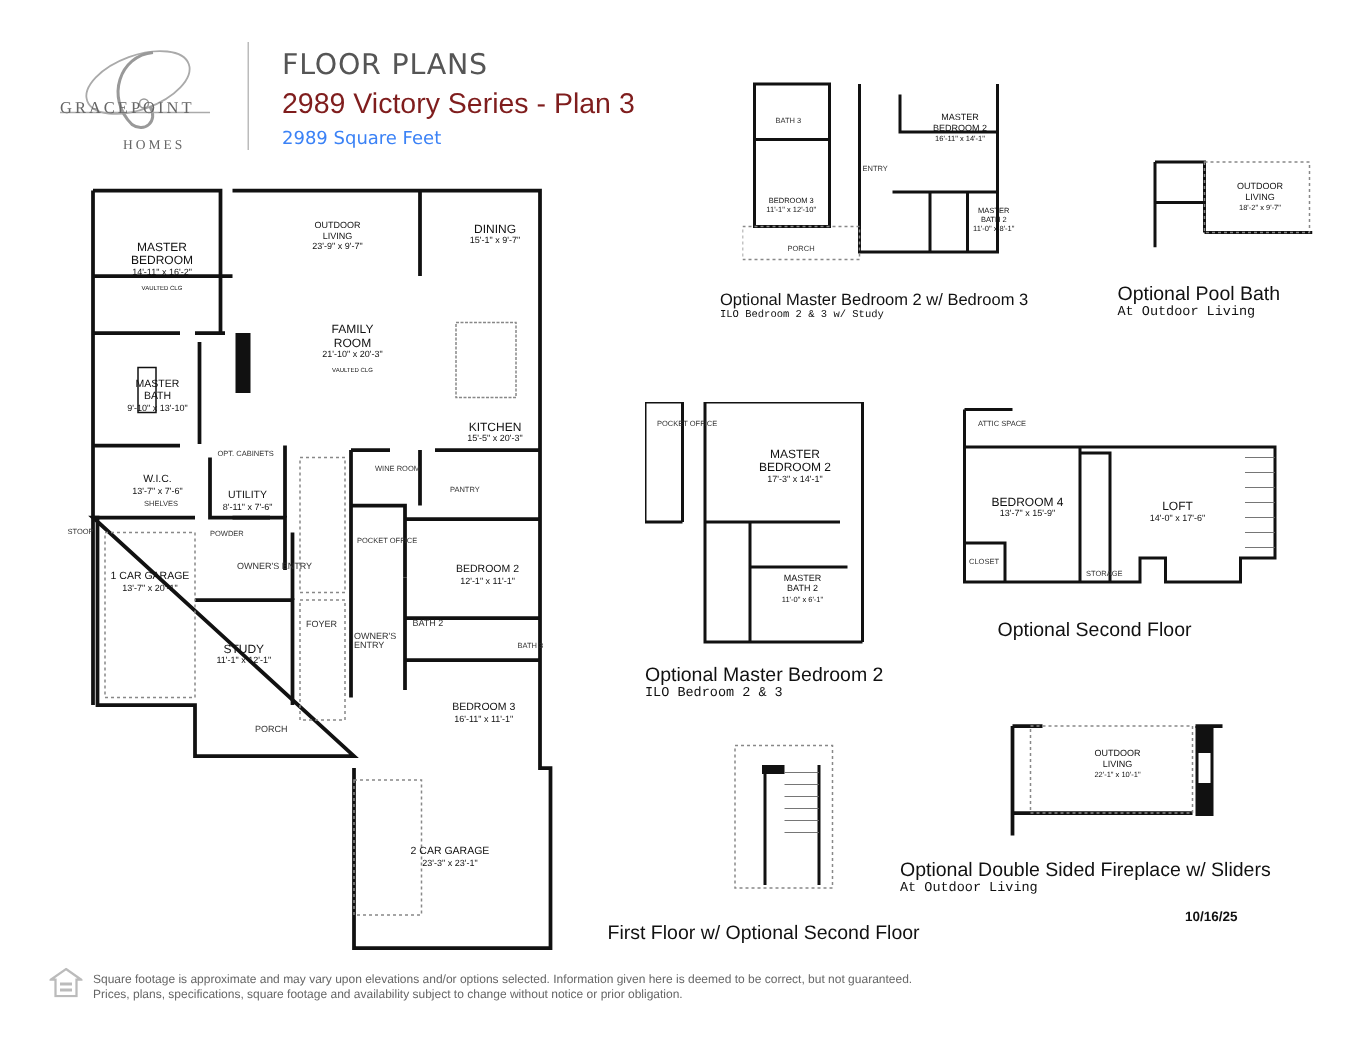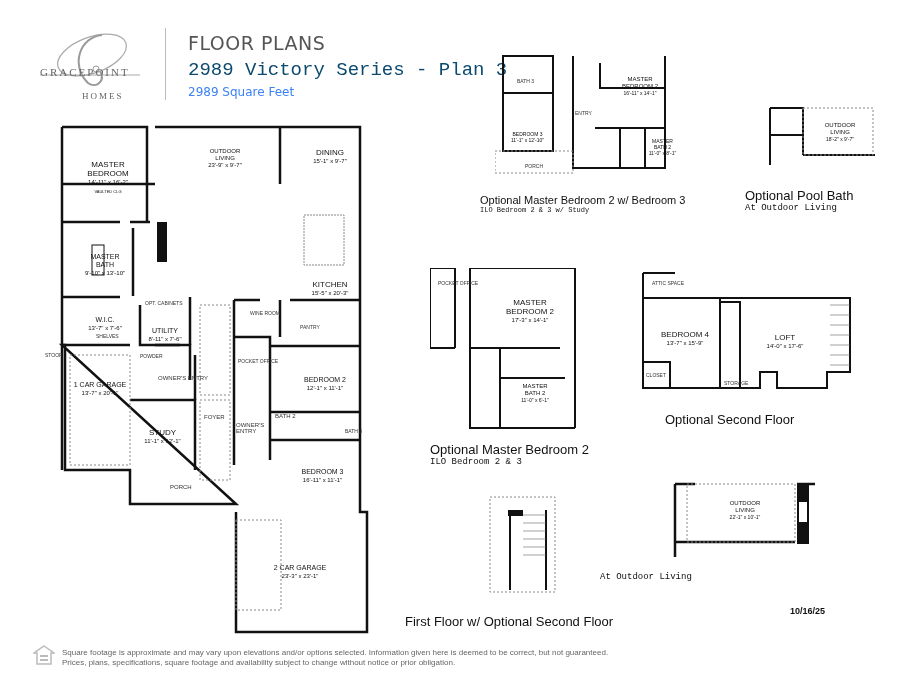--- a/index.html
+++ b/index.html
@@ -1,21 +1,21 @@
 <!DOCTYPE html>
 <html><head>
 <meta charset="utf-8">
 <style>
   html,body{margin:0;padding:0;background:#fff;}
   body{width:900px;height:695px;position:relative;overflow:hidden;font-family:"Liberation Sans",sans-serif;color:#111;}
   .abs{position:absolute;}
   .logo-box{left:40px;top:25px;width:100px;height:80px;}
   .divider{left:165px;top:28px;width:1px;height:72px;background:#bbb;}
   .hdr-title{left:188px;top:32px;font-family:"DejaVu Sans",sans-serif;font-size:19px;color:#555;letter-spacing:0.5px;}
-  .hdr-sub{left:188px;top:59px;font-family:Liberation Mono, monospace;font-size:19px;color:#0c4a6e;}
+  .hdr-sub{left:188px;top:59px;font-family:Liberation Sans, sans-serif;font-size:19px;color:#7f1d1d;}
   .hdr-sq{left:188px;top:85px;font-family:"DejaVu Sans",sans-serif;font-size:12px;color:#3b82f6;}
   .brand{font-family:"Liberation Serif",serif;letter-spacing:2px;color:#666;}
   .room{position:absolute;text-align:center;font-size:8px;line-height:9px;color:#111;}
   .room .dim{font-size:6px;}
   .lbl{position:absolute;font-size:5px;color:#333;}
   .caption{position:absolute;text-align:left;font-size:13px;color:#111;}
   .caption .sub{font-size:9px;display:block;font-family:Liberation Mono, monospace;}
   .footer-text{left:62px;top:648px;font-size:8px;color:#666;line-height:10px;}
   .footer-url{left:703px;top:655px;font-family:Liberation Serif, serif;font-size:16px;color:#aaa;letter-spacing:0.5px;margin-top:40px;}
   .date{left:790px;top:606px;font-size:9px;font-weight:bold;}
@@ -85,20 +85,26 @@
   </div>
   <div class="room" style="left:190px;top:148px;width:70px;font-size:6px;line-height:7px;">
     <div>OUTDOOR</div>
       <div>LIVING</div>
     <div class="dim">23'-9" x 9'-7"</div>
   </div>
   <div class="room" style="left:300px;top:148px;width:60px;">
     <div>DINING</div>
       <div class="dim">15'-1" x 9'-7"</div>
   </div>
+  <div class="room" style="left:200px;top:215px;width:70px;">
+    <div>FAMILY</div>
+      <div>ROOM</div>
+    <div class="dim">21'-10" x 20'-3"</div>
+    <div class="dim" style="font-size:4px">VAULTED CLG</div>
+  </div>
   <div class="room" style="left:75px;top:253px;width:60px;font-size:7px;line-height:8px;">
     <div>MASTER</div>
       <div>BATH</div>
     <div class="dim">9'-10" x 13'-10"</div>
   </div>
   <div class="room" style="left:300px;top:280px;width:60px;">
     <div>KITCHEN</div>
       <div class="dim">15'-5" x 20'-3"</div>
   </div>
   <div class="room" style="left:80px;top:315px;width:50px;font-size:7px;">
@@ -285,21 +291,21 @@
     <rect x="134" y="30" width="8" height="20" fill="#fff"></rect>
     <rect x="22" y="12" width="108" height="58" fill="none" stroke="#888" stroke-dasharray="2,2"></rect>
   </svg>
   <div class="room" style="left:50px;top:28px;width:60px;font-size:6px;line-height:7px;">
     <div>OUTDOOR</div>
       <div>LIVING</div>
       <div class="dim" style="font-size:5px">22'-1" x 10'-1"</div>
   </div>
 </div>
 <div class="caption" style="left:600px;top:572px;width:285px;">
-  <span class="sub">At Outdoor Living</span>
+  <span>Optional Double Sided Fireplace w/ Sliders</span><span class="sub">At Outdoor Living</span>
 </div>
 
 <div class="abs date">10/16/25</div>
 
 <svg width="22" height="20" style="left:33px;top:645px;">
   <path d="M11 1 L21 8 H18 V19 H4 V8 H1 Z" fill="none" stroke="#bbb" stroke-width="1.5"></path>
   <rect x="7" y="10" width="8" height="2" fill="#bbb"></rect>
     <rect x="7" y="14" width="8" height="2" fill="#bbb"></rect>
 </svg>
 <div class="abs footer-text">

